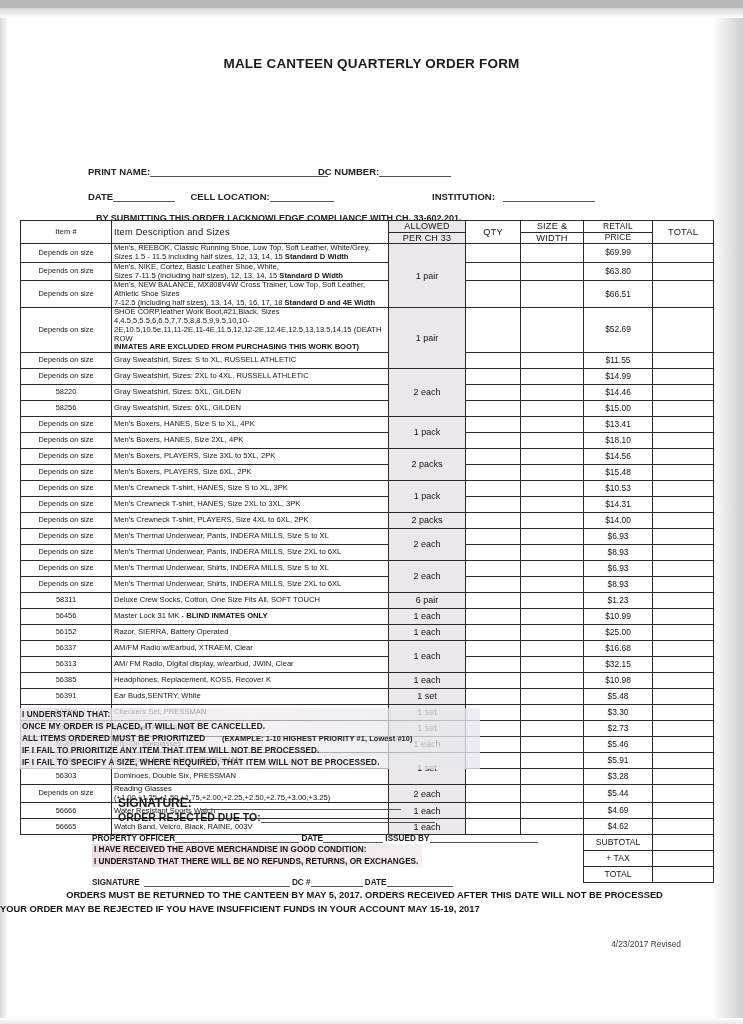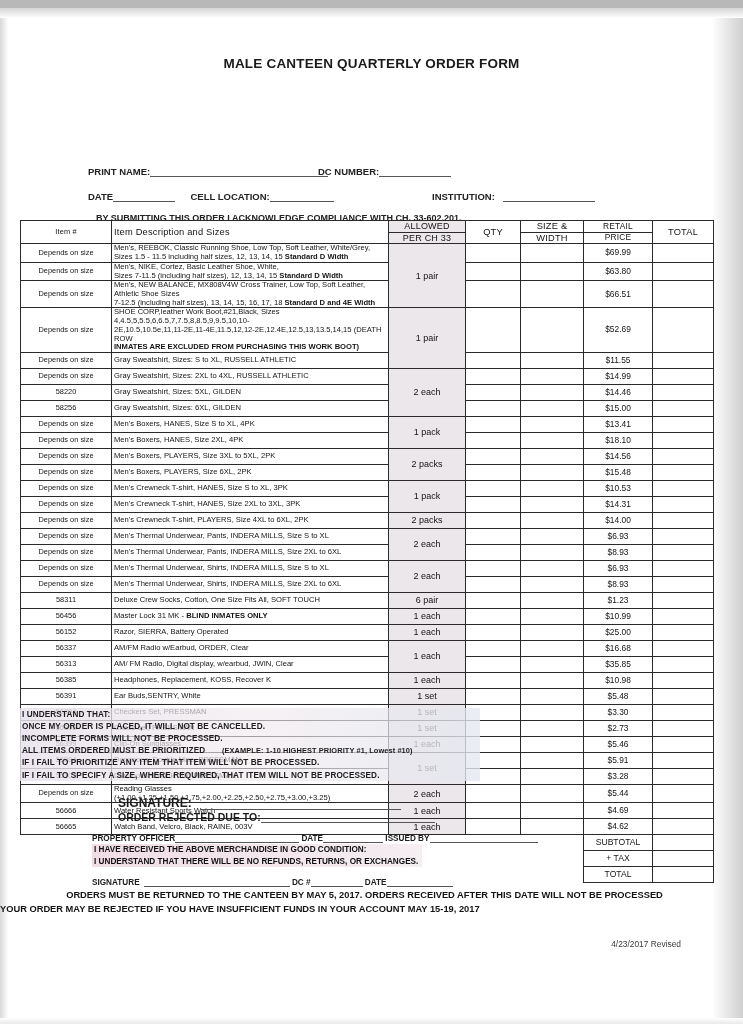--- a/index.html
+++ b/index.html
@@ -383,33 +383,33 @@
           <td class="c-item">56152</td>
           <td class="c-desc">Razor, SIERRA, Battery Operated</td>
           <td class="c-allow" rowspan="1">1 each</td>
           <td class="c-qty"></td>
           <td class="c-size"></td>
           <td class="c-price">$25.00</td>
           <td class="c-total"></td>
         </tr>
         <tr class="rowtall">
           <td class="c-item">56337</td>
-          <td class="c-desc">AM/FM Radio w/Earbud, ORDER, Clear</td>
+          <td class="c-desc">AM/FM Radio w/Earbud, XTRAEM, Clear</td>
           <td class="c-allow" rowspan="2">1 each</td>
           <td class="c-qty"></td>
           <td class="c-size"></td>
           <td class="c-price">$16.68</td>
           <td class="c-total"></td>
         </tr>
         <tr class="rowtall">
           <td class="c-item">56313</td>
           <td class="c-desc">AM/ FM Radio, Digital display, w/earbud, JWIN, Clear</td>
           <td class="c-qty"></td>
           <td class="c-size"></td>
-          <td class="c-price">$35.85</td>
+          <td class="c-price">$32.15</td>
           <td class="c-total"></td>
         </tr>
         <tr class="rowtall">
           <td class="c-item">56385</td>
           <td class="c-desc">Headphones, Replacement, KOSS, Recover K</td>
           <td class="c-allow" rowspan="1">1 each</td>
           <td class="c-qty"></td>
           <td class="c-size"></td>
           <td class="c-price">$10.98</td>
           <td class="c-total"></td>
@@ -508,21 +508,20 @@
           <td colspan="5" style="border: none;"></td>
           <td class="c-price totline">TOTAL</td>
           <td class="c-total"></td>
         </tr>
       </tbody>
   </table>
 
   <div id="understand">
     <div>I UNDERSTAND THAT:</div>
     <div>ONCE MY ORDER IS PLACED, IT WILL NOT BE CANCELLED.</div>
-    <div>INCOMPLETE FORMS WILL NOT BE PROCESSED.</div>
     <div>
       <span>ALL ITEMS ORDERED MUST BE PRIORITIZED</span>
       <span style="display:inline-block;width:12px;"></span>
       <span class="ex">(EXAMPLE: 1-10  HIGHEST PRIORITY #1, Lowest #10)</span>
     </div>
     <div>IF I FAIL TO PRIORITIZE ANY ITEM THAT ITEM WILL NOT BE PROCESSED.</div>
     <div>IF I FAIL TO SPECIFY A SIZE, WHERE REQUIRED, THAT ITEM WILL NOT BE PROCESSED.</div>
   </div>
 
   <div class="sigline" id="sig1">

